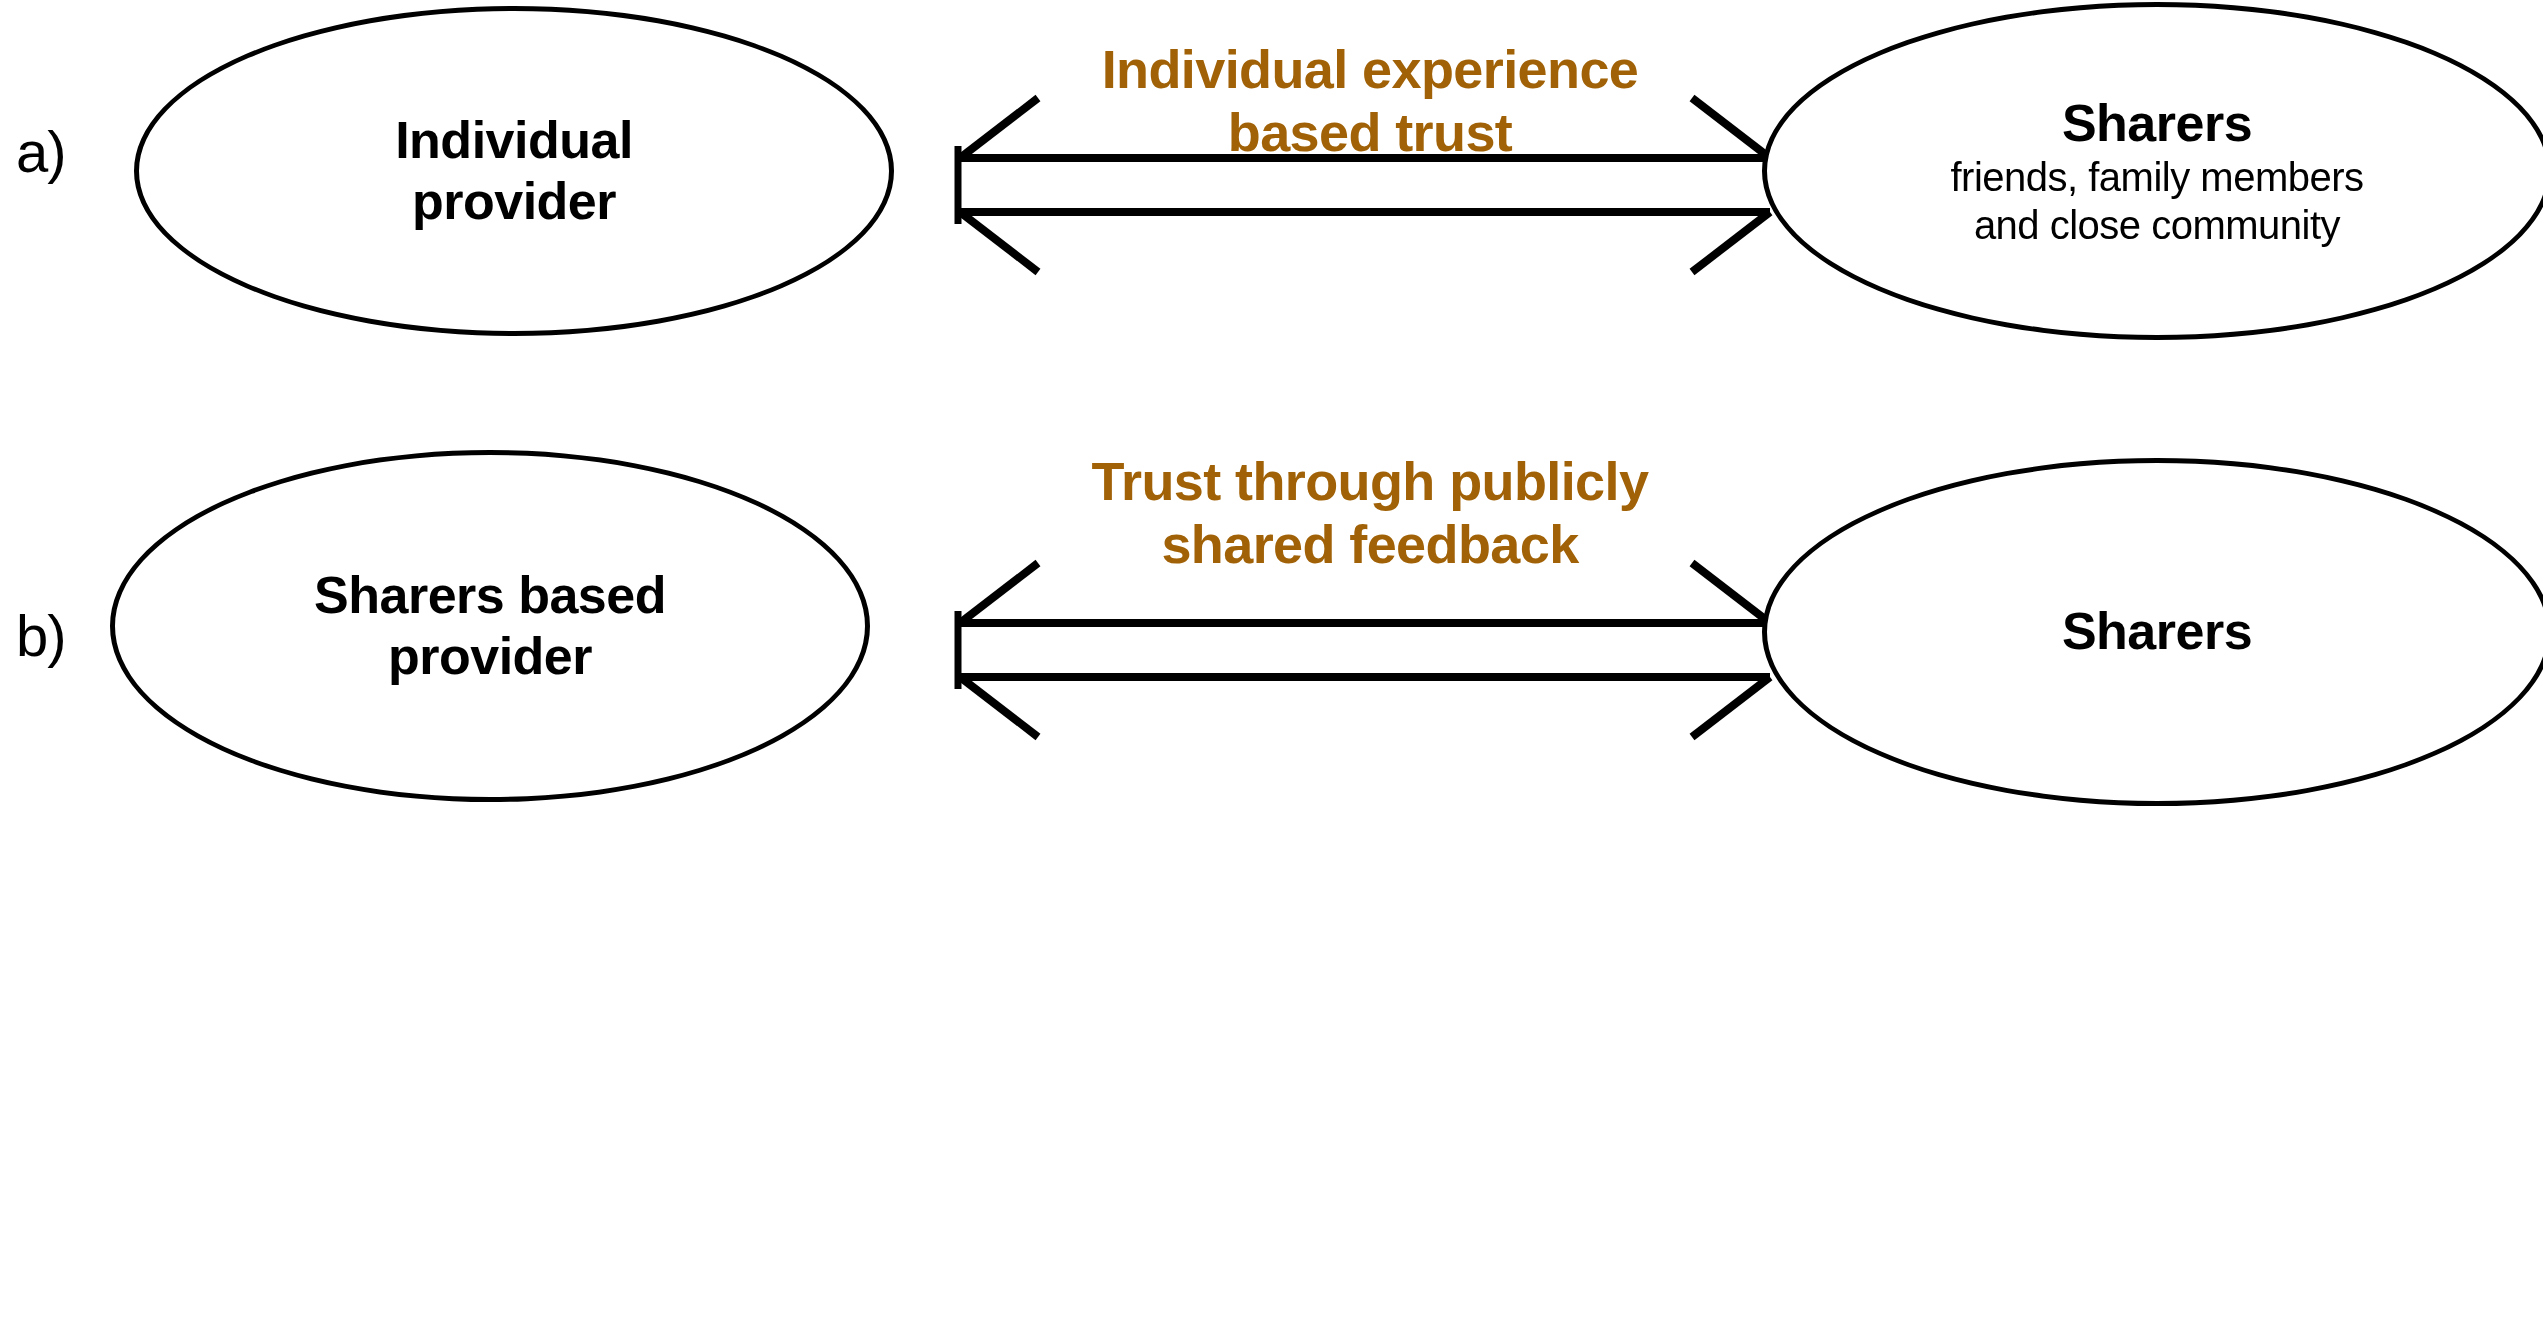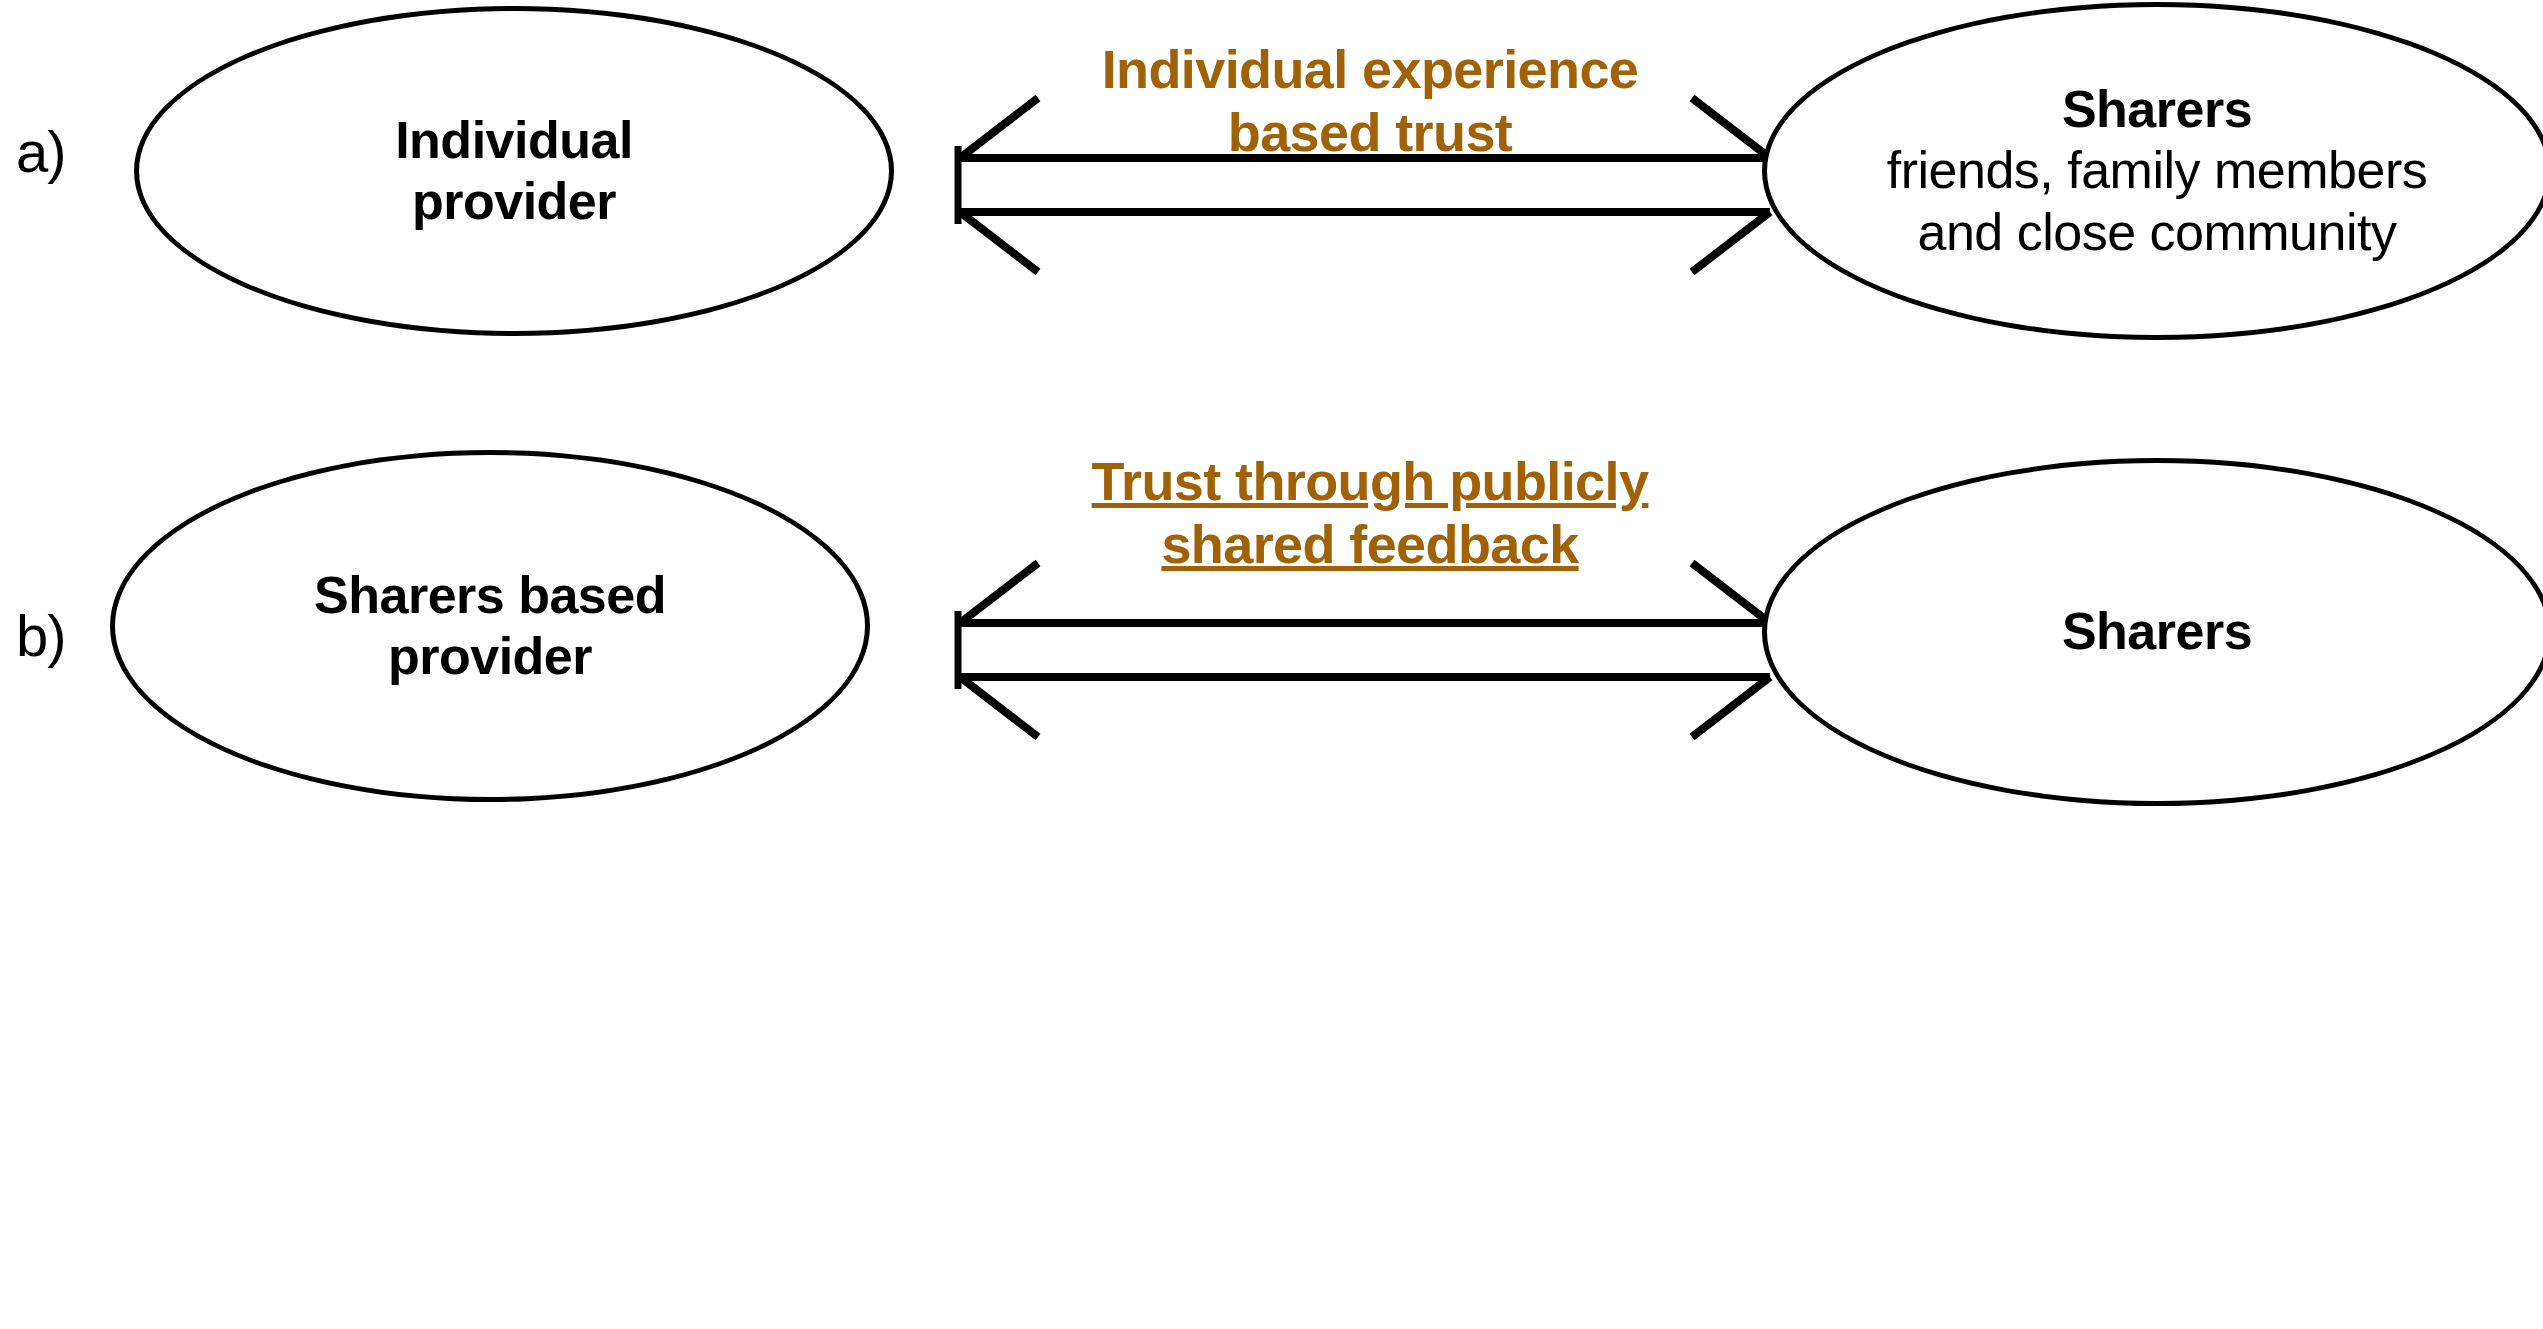--- a/index.html
+++ b/index.html
@@ -57,21 +57,21 @@
   }
   .ellipse-title {
     font-weight: 700;
     font-size: 52px;
     line-height: 1.18;
     letter-spacing: -0.5px;
     white-space: pre-line;
   }
   .ellipse-sub {
     font-weight: 400;
-    font-size: 52px;
+    font-size: 40px;
     line-height: 1.18;
     letter-spacing: -0.5px;
     white-space: pre-line;
   }
 
   
   #ellipse-a-left  { left: 134px;  top: 6px;   width: 760px;  height: 330px; }
   #ellipse-a-right { left: 1762px; top: 2px;   width: 790px;  height: 338px; }
   #ellipse-b-left  { left: 110px;  top: 10px;  width: 760px;  height: 352px; }
   #ellipse-b-right { left: 1762px; top: 18px;  width: 790px;  height: 348px; }
@@ -90,21 +90,21 @@
     position: absolute;
     font-weight: 700;
     font-size: 54px;
     line-height: 1.16;
     letter-spacing: -0.6px;
     text-align: center;
     white-space: pre-line;
     color: #a16207;
   }
   #arrow-label-a { left: 950px; top: 38px;  width: 840px; }
-  #arrow-label-b { left: 930px; top: 10px;  width: 880px; text-decoration: underline; }
+  #arrow-label-b { left: 930px; top: 10px;  width: 880px; }
 </style>
 </head>
 <body>
 
 <div id="figure">
 
   <div class="panel" id="panel-a">
 
     <span class="panel-label">a)</span>
 

